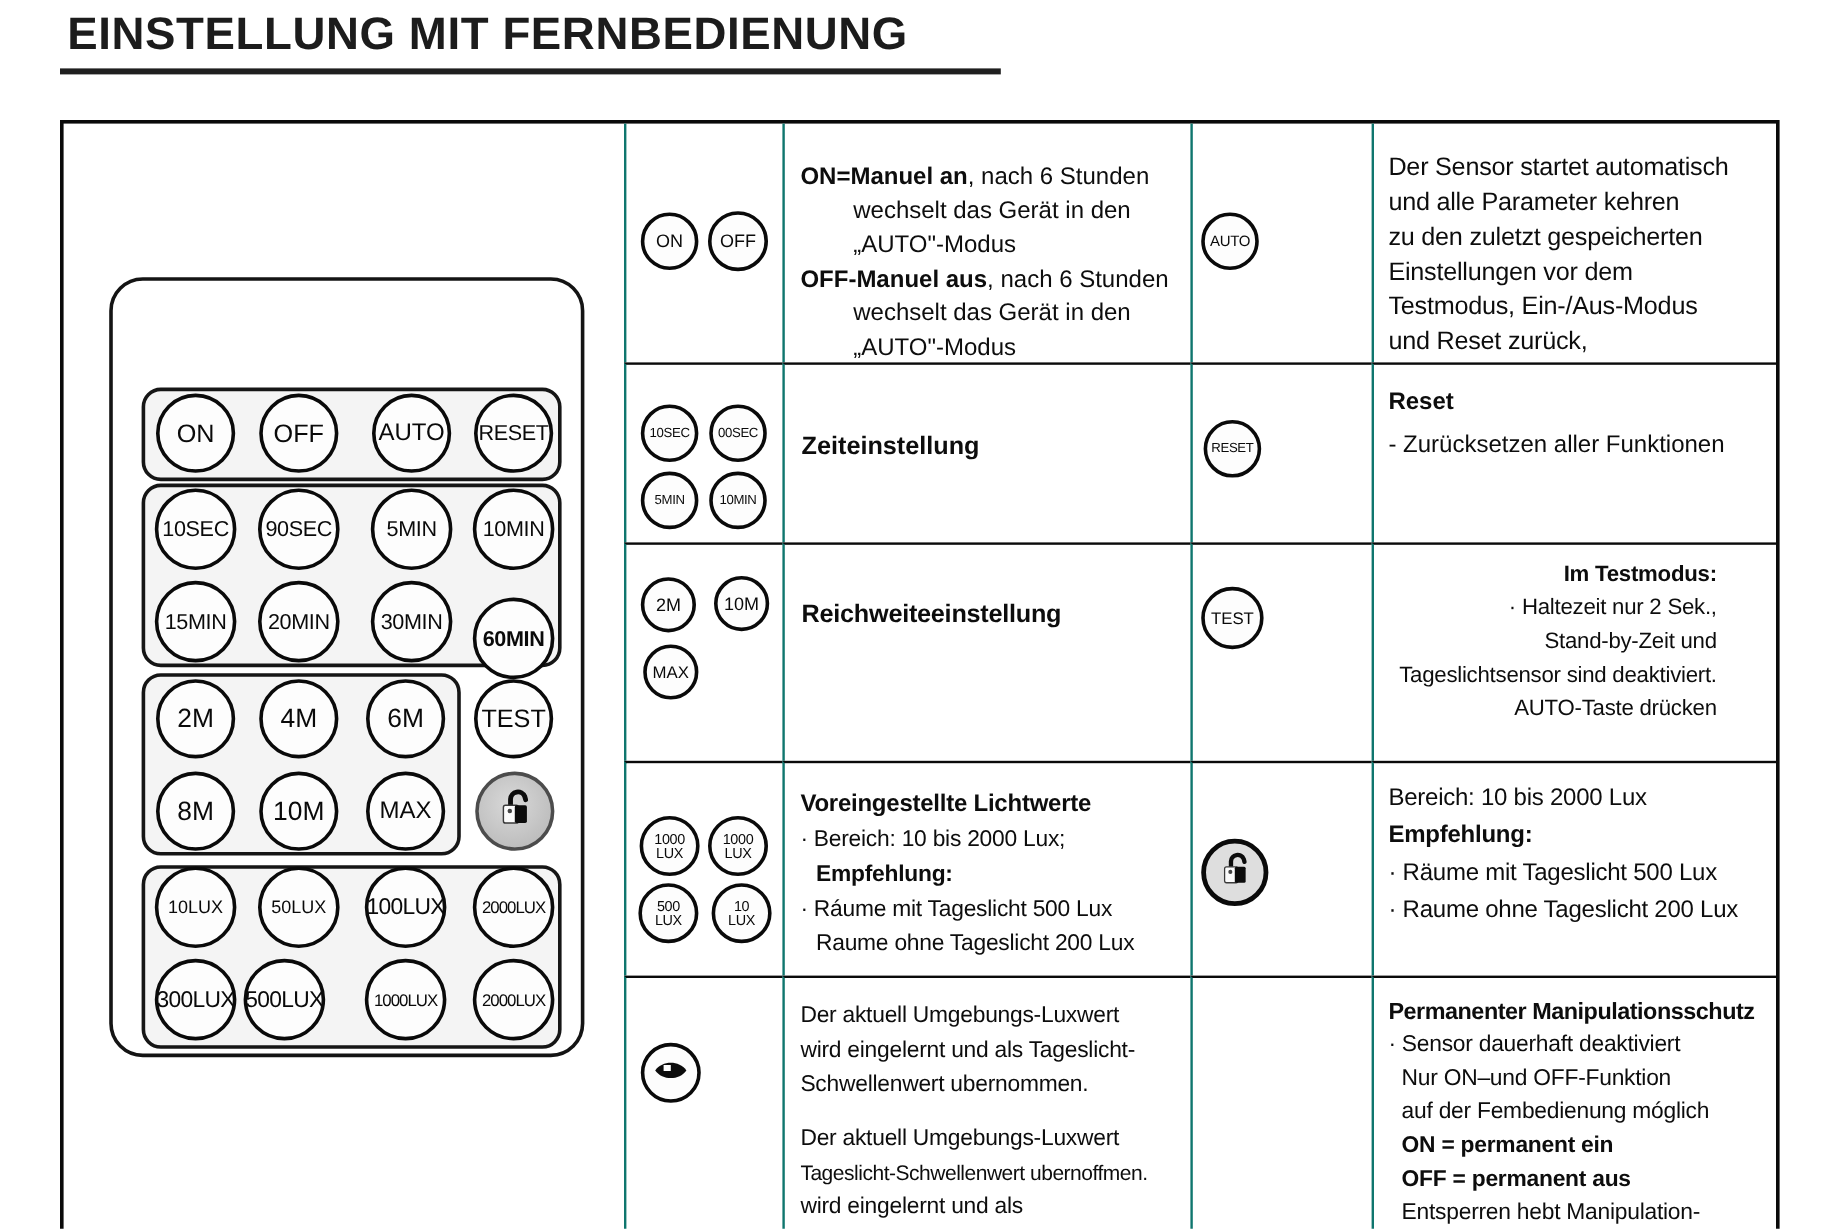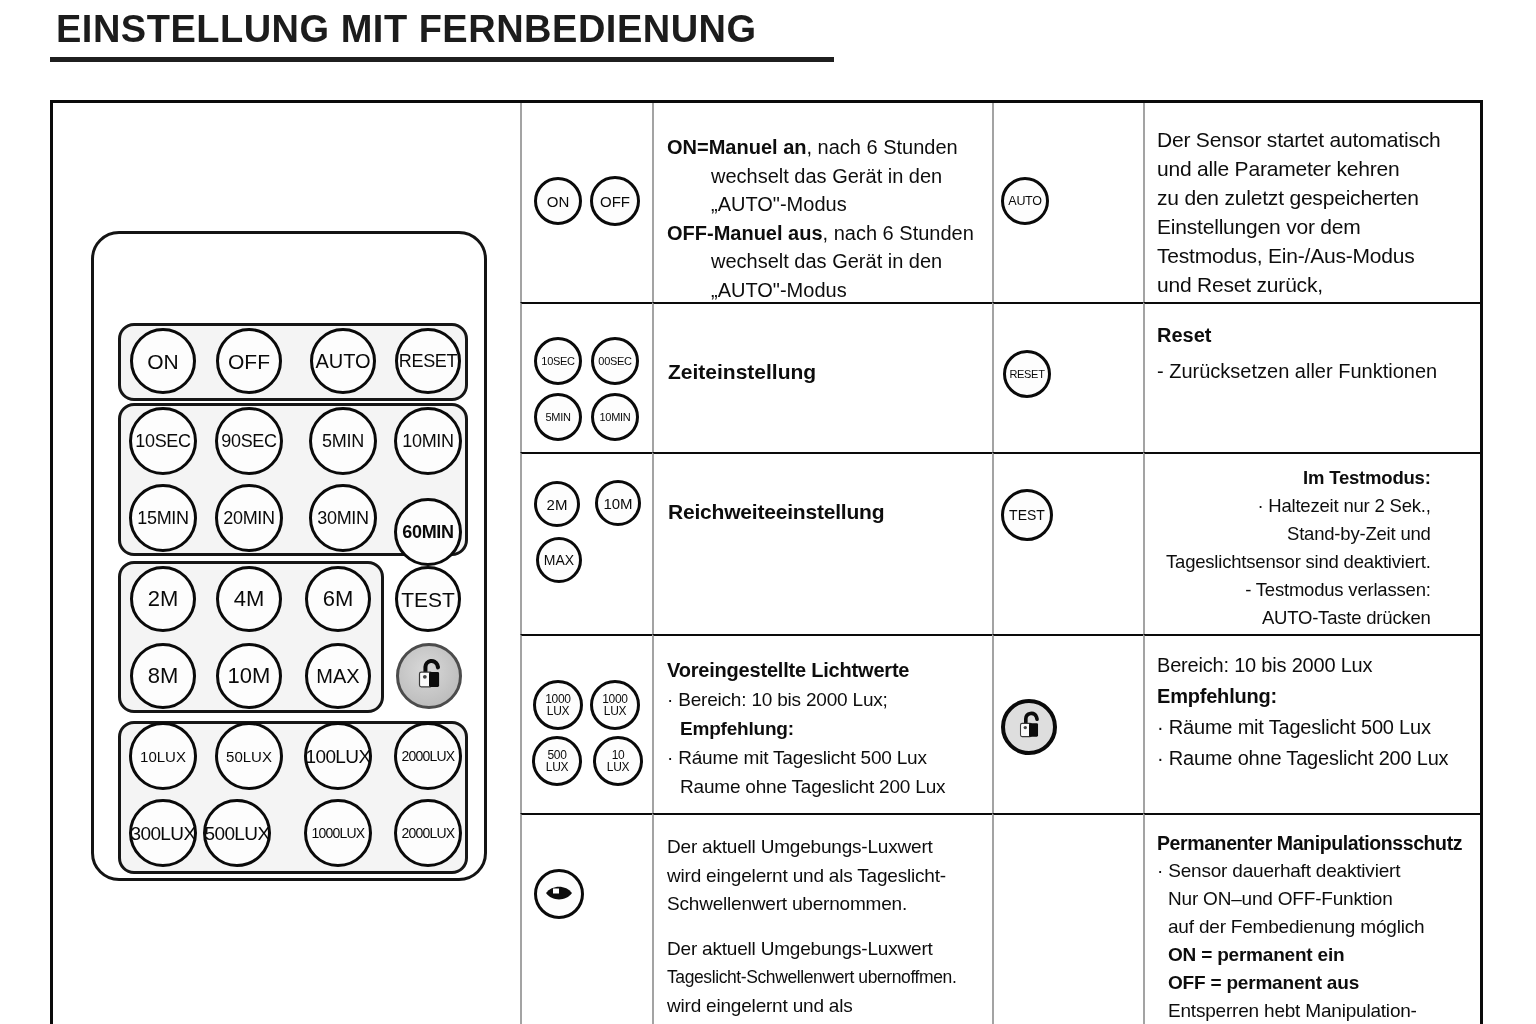--- a/index.html
+++ b/index.html
@@ -14,21 +14,21 @@
   .title-rule{position:absolute;left:50px;top:57px;width:784px;height:5px;background:#1f1f1f;}
   
   .sheet{
     position:absolute;left:50px;top:100px;width:1433px;height:965px;
     border:3px solid #0a0a0a;box-sizing:border-box;background:#fff;
     display:grid;
     grid-template-columns:467px 132px 340px 151px 1fr;
     grid-template-rows:199px 150px 182px 179px 1fr;
   }
   .cell{position:relative;box-sizing:border-box;}
-  .bl{border-left:2px solid #a3a3a3;}
+  .bl{border-left:2px solid #0f766e;}
   .bt{border-top:2px solid #0a0a0a;}
   
   .c{position:absolute;box-sizing:border-box;border:3px solid #0a0a0a;border-radius:50%;
      background:#fdfdfd;display:flex;align-items:center;justify-content:center;
      text-align:center;color:#0a0a0a;line-height:1;}
   
   .remote{position:absolute;left:38px;top:128px;width:396px;height:650px;
           border:3px solid #141414;border-radius:28px;background:#fff;box-sizing:border-box;}
   .rgroup{position:absolute;border:3px solid #161616;border-radius:16px;background:#f4f4f4;box-sizing:border-box;}
   .f21{font-size:21px;} .f20{font-size:20px;} .f18{font-size:18px;letter-spacing:-.3px;}
@@ -177,21 +177,20 @@
   </div>
   <div class="cell bl bt" style="grid-column:4;grid-row:3;">
     <div class="c f14s" style="left:7px;top:35px;width:52px;height:52px;">TEST</div>
   </div>
   <div class="cell bl bt" style="grid-column:5;grid-row:3;text-align:right;">
     <div class="txt r3c4">
       <div class="line b">Im Testmodus:</div>
       <div class="line">· Haltezeit nur 2 Sek.,</div>
       <div class="line ind8">Stand-by-Zeit und</div>
       <div class="line ind8">Tageslichtsensor sind deaktiviert.</div>
-      <div class="line">- Testmodus verlassen:</div>
       <div class="line ind8">AUTO-Taste drücken</div>
     </div>
   </div>
 
   <div class="cell bl bt" style="grid-column:2;grid-row:4;">
     <div class="c stack" style="left:11px;top:44px;width:50px;height:50px;">
       <span>1000</span>
       <span>LUX</span>
     </div>
     <div class="c stack" style="left:68px;top:44px;width:50px;height:50px;">

